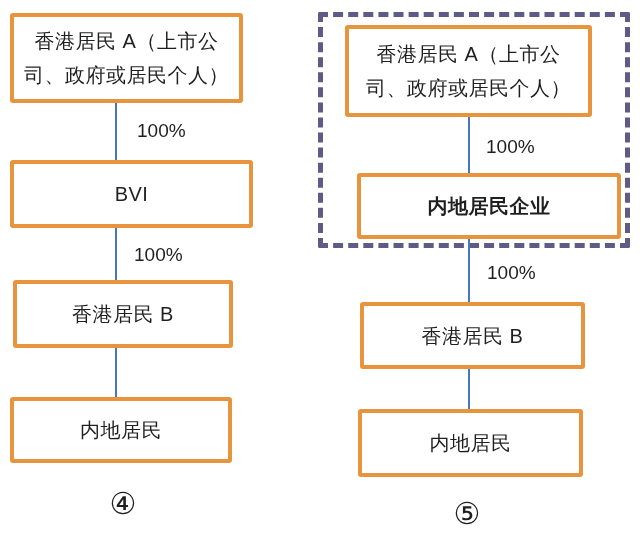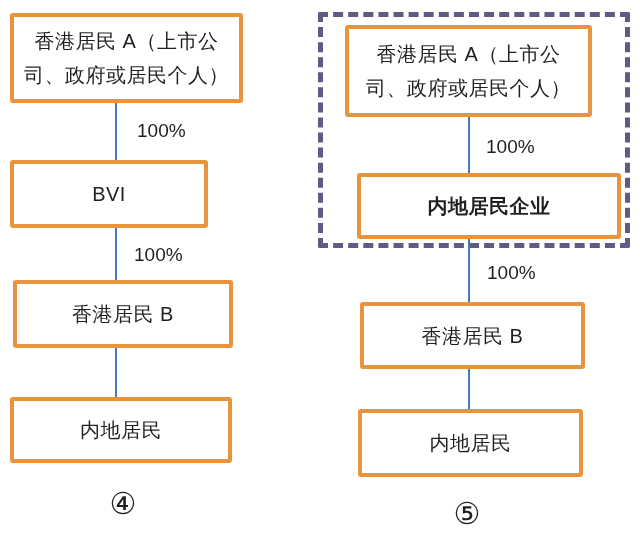--- a/index.html
+++ b/index.html
@@ -73,21 +73,21 @@
   <div class="connector" style="left:115px; top:228px; height:52px;"></div>
   <div class="connector" style="left:115px; top:348px; height:49px;"></div>
 
   <span class="edge-label" style="left:137px; top:120px;">100%</span>
   <span class="edge-label" style="left:134px; top:244px;">100%</span>
 
   <div class="node" style="left:10px; top:13px; width:233px; height:90px;">
     <span>香港居民 A（上市公司、政府或居民个人）</span>
   </div>
 
-  <div class="node" style="left:10px; top:160px; width:198px; height:68px;">
+  <div class="node" style="left:10px; top:160px; width:243px; height:68px;">
     <span>BVI</span>
   </div>
 
   <div class="node" style="left:13px; top:280px; width:220px; height:68px;">
     <span>香港居民 B</span>
   </div>
 
   <div class="node" style="left:10px; top:397px; width:222px; height:66px;">
     <span>内地居民</span>
   </div>

